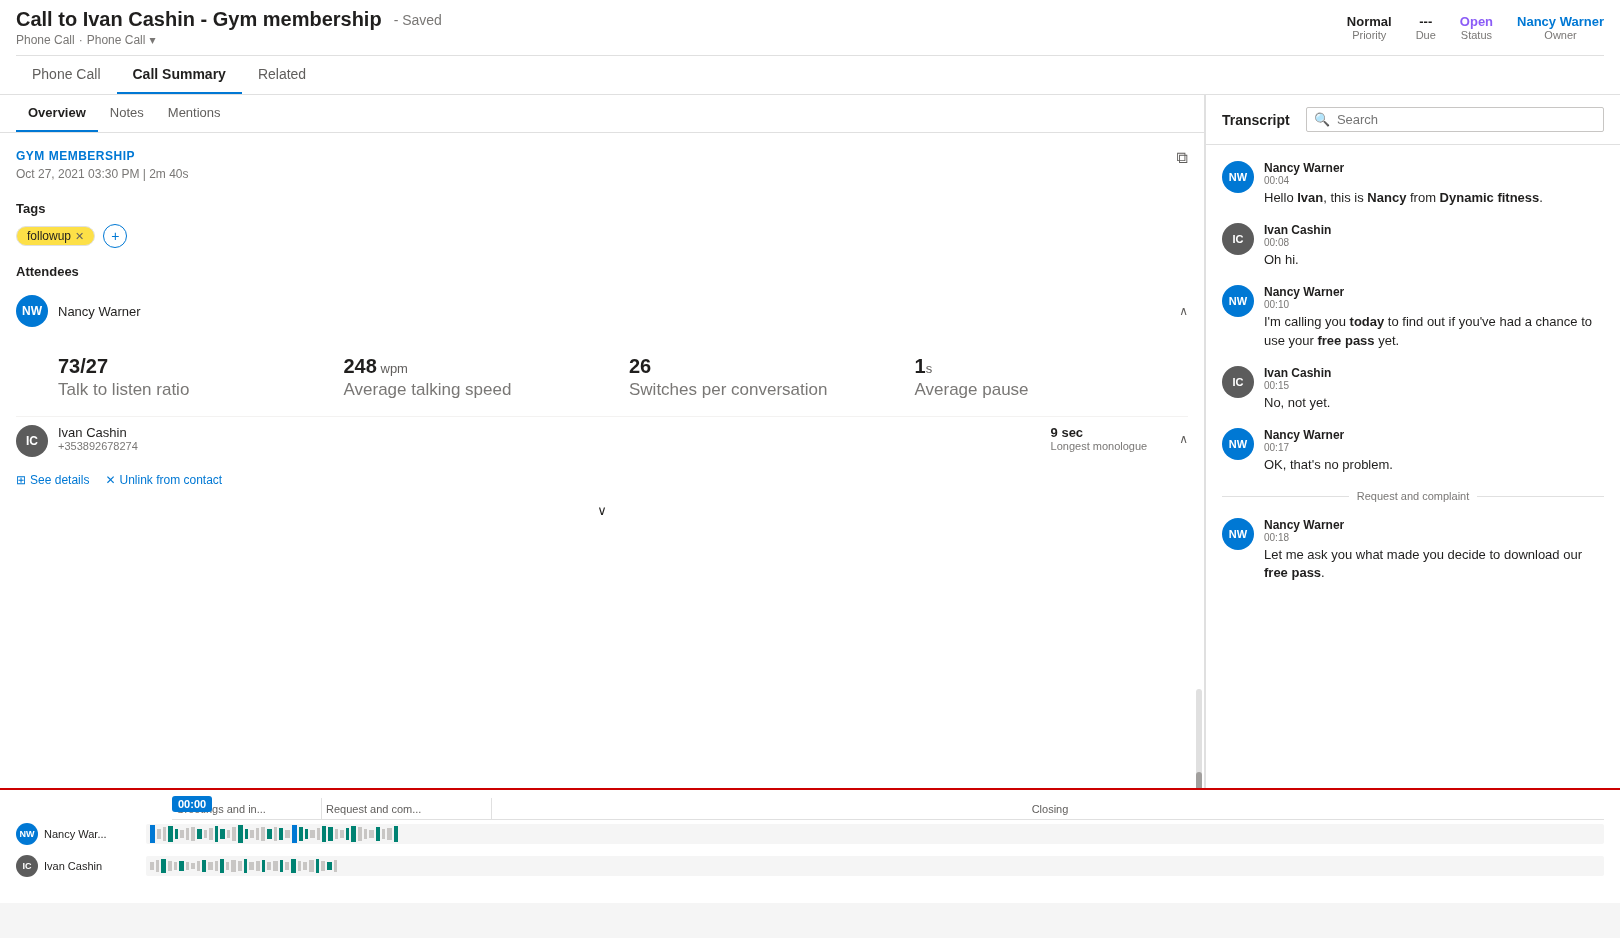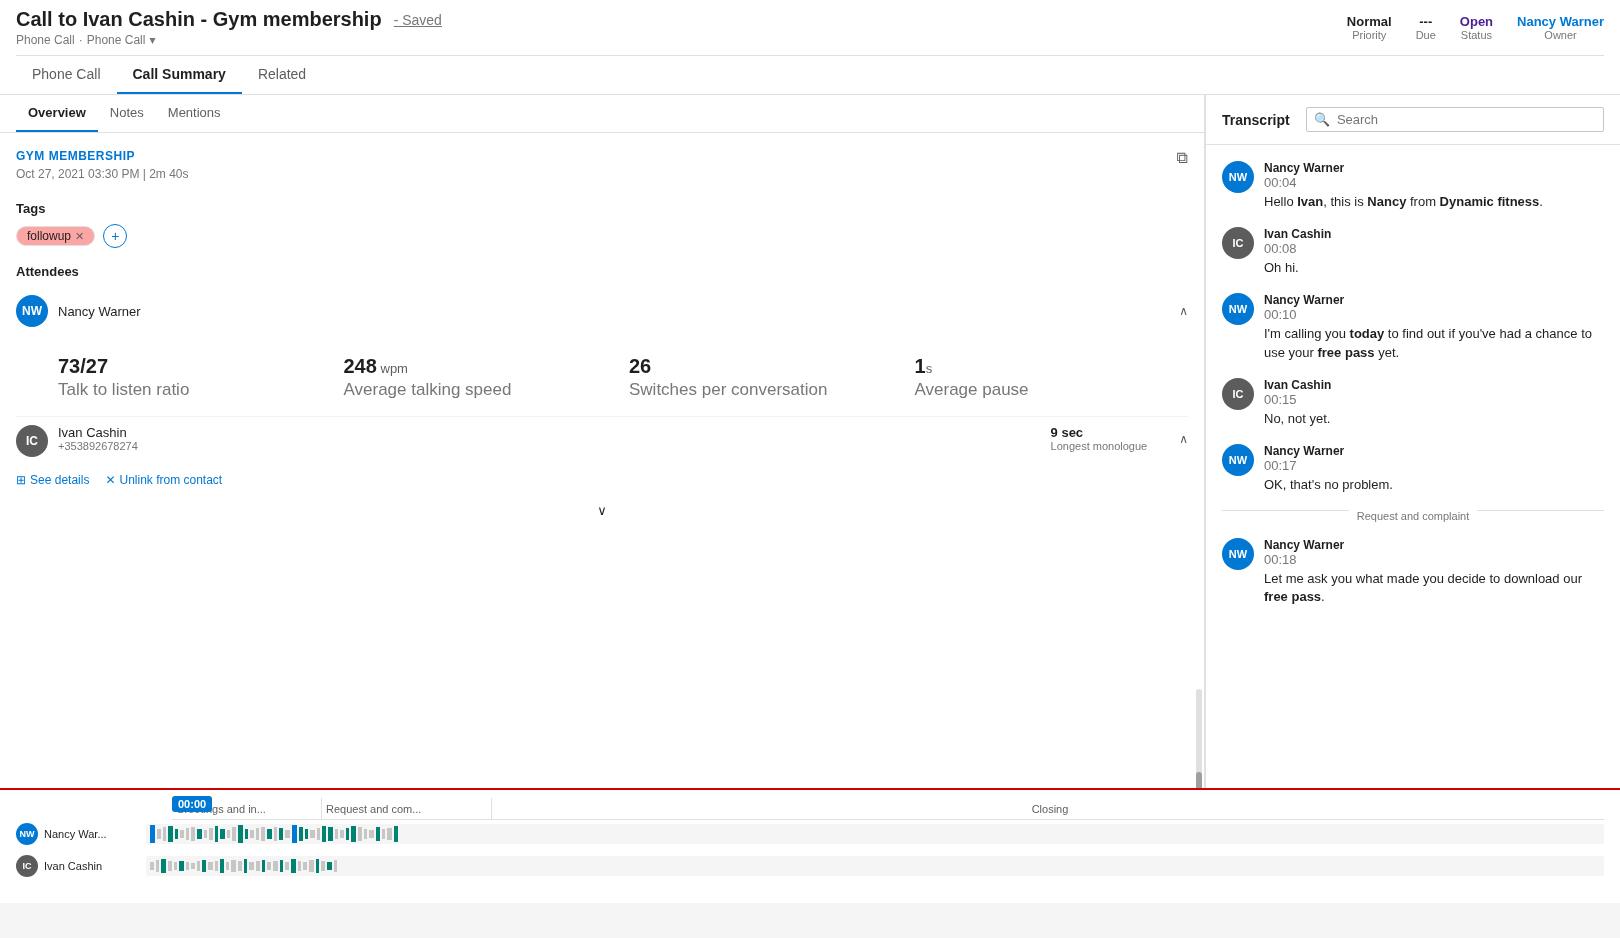--- a/index.html
+++ b/index.html
@@ -3,27 +3,27 @@
   <meta charset="utf-8">
   <style>
     * { box-sizing: border-box; margin: 0; padding: 0; }
     body { font-family: 'Segoe UI', Arial, sans-serif; font-size: 13px; background: #f5f5f5; color: #201f1e; }
 
     
     .header { background: #fff; border-bottom: 1px solid #e0e0e0; padding: 8px 16px 0 16px; }
     .header-top { display: flex; align-items: center; justify-content: space-between; padding-bottom: 4px; }
     .header-title { display: flex; align-items: center; gap: 8px; }
     .title-main { font-size: 20px; font-weight: 600; color: #201f1e; }
-    .title-saved { font-size: 14px; color: #797775; font-weight: 400; margin-left: 4px; text-decoration: underline; }
+    .title-saved { font-size: 14px; color: #797775; font-weight: 400; margin-left: 4px; }
     .breadcrumb { font-size: 12px; color: #797775; display: flex; align-items: center; gap: 4px; margin-top: 2px; }
     .header-meta { display: flex; align-items: center; gap: 24px; }
     .meta-item { display: flex; flex-direction: column; align-items: center; }
     .meta-label { font-size: 11px; color: #797775; }
     .meta-value { font-size: 13px; font-weight: 600; color: #201f1e; }
-    .meta-value.open { color: #4c1d95; }
+    .meta-value.open { color: #8b5cf6; }
     .meta-value.owner { color: #0078d4; }
 
     
     .nav-tabs { display: flex; gap: 0; border-top: 1px solid #e0e0e0; margin-top: 4px; }
     .nav-tab { padding: 10px 16px; font-size: 14px; color: #605e5c; cursor: pointer; border-bottom: 2px solid transparent; }
     .nav-tab.active { color: #201f1e; font-weight: 600; border-bottom: 2px solid #0078d4; }
 
     
     .main { display: flex; height: calc(938px - 130px - 115px); background: #f5f5f5; }
 
@@ -35,21 +35,21 @@
 
     
     .content { padding: 16px; flex: 1; }
     .section-title { font-size: 12px; font-weight: 700; color: #0078d4; letter-spacing: 0.5px; margin-bottom: 4px; text-transform: uppercase; }
     .call-date { font-size: 12px; color: #797775; margin-bottom: 16px; }
     .copy-icon { float: right; color: #605e5c; cursor: pointer; font-size: 16px; }
 
     .tags-section { margin-bottom: 16px; }
     .tags-label { font-size: 13px; font-weight: 600; margin-bottom: 8px; }
     .tags-row { display: flex; align-items: center; gap: 8px; }
-    .tag { background: #fca5a5; border: 1px solid #e0e0e0; border-radius: 12px; padding: 2px 10px; font-size: 12px; display: flex; align-items: center; gap: 4px; }
+    .tag { background: #fde047; border: 1px solid #e0e0e0; border-radius: 12px; padding: 2px 10px; font-size: 12px; display: flex; align-items: center; gap: 4px; }
     .tag-x { cursor: pointer; color: #605e5c; font-size: 11px; }
     .tag-add { width: 24px; height: 24px; border: 1px solid #0078d4; border-radius: 50%; display: flex; align-items: center; justify-content: center; color: #0078d4; cursor: pointer; font-size: 14px; }
 
     .attendees-section { margin-bottom: 8px; }
     .attendees-label { font-size: 13px; font-weight: 600; margin-bottom: 8px; }
     .attendee-row { display: flex; align-items: center; justify-content: space-between; padding: 8px 0; }
     .attendee-info { display: flex; align-items: center; gap: 10px; }
     .avatar { width: 32px; height: 32px; border-radius: 50%; display: flex; align-items: center; justify-content: center; font-size: 12px; font-weight: 700; color: #fff; flex-shrink: 0; }
     .avatar.nw { background: #0078d4; }
     .avatar.ic { background: #5c5c5c; }
@@ -79,25 +79,25 @@
     .search-box { display: flex; align-items: center; border: 1px solid #c8c6c4; border-radius: 2px; padding: 4px 8px; gap: 6px; flex: 1; margin-left: 16px; }
     .search-icon { color: #605e5c; font-size: 13px; }
     .search-input { border: none; outline: none; font-size: 13px; width: 100%; color: #605e5c; }
 
     .transcript-body { flex: 1; overflow-y: auto; padding: 8px 0; }
     .transcript-entry { padding: 8px 16px; }
     .transcript-row { display: flex; gap: 10px; align-items: flex-start; }
     .transcript-avatar { width: 32px; height: 32px; border-radius: 50%; display: flex; align-items: center; justify-content: center; font-size: 11px; font-weight: 700; color: #fff; flex-shrink: 0; }
     .transcript-content { flex: 1; }
     .transcript-name { font-size: 12px; font-weight: 600; color: #201f1e; }
-    .transcript-time { font-size: 13px; color: #797775; margin-bottom: 3px; }
+    .transcript-time { font-size: 10px; color: #797775; margin-bottom: 3px; }
     .transcript-text { font-size: 13px; color: #201f1e; line-height: 1.4; }
     .transcript-text b { font-weight: 700; }
 
-    .section-divider { display: flex; align-items: flex-start; padding: 8px 16px; gap: 8px; }
+    .section-divider { display: flex; align-items: center; padding: 8px 16px; gap: 8px; }
     .divider-line { flex: 1; height: 1px; background: #e0e0e0; }
     .divider-label { font-size: 11px; color: #797775; white-space: nowrap; }
 
     
     .timeline-panel { background: #fff; border-top: 2px solid #e00; height: 115px; padding: 8px 16px; position: relative; overflow: hidden; }
     .track-row { display: flex; align-items: center; height: 28px; margin-bottom: 4px; }
     .track-label { width: 130px; display: flex; align-items: center; gap: 6px; font-size: 11px; color: #201f1e; flex-shrink: 0; }
     .track-bars { flex: 1; height: 20px; display: flex; align-items: center; position: relative; background: #f5f5f5; border-radius: 2px; overflow: hidden; }
 
     .scrollbar-v { width: 6px; background: #e0e0e0; border-radius: 3px; position: absolute; right: 2px; top: 20%; height: 60%; }

